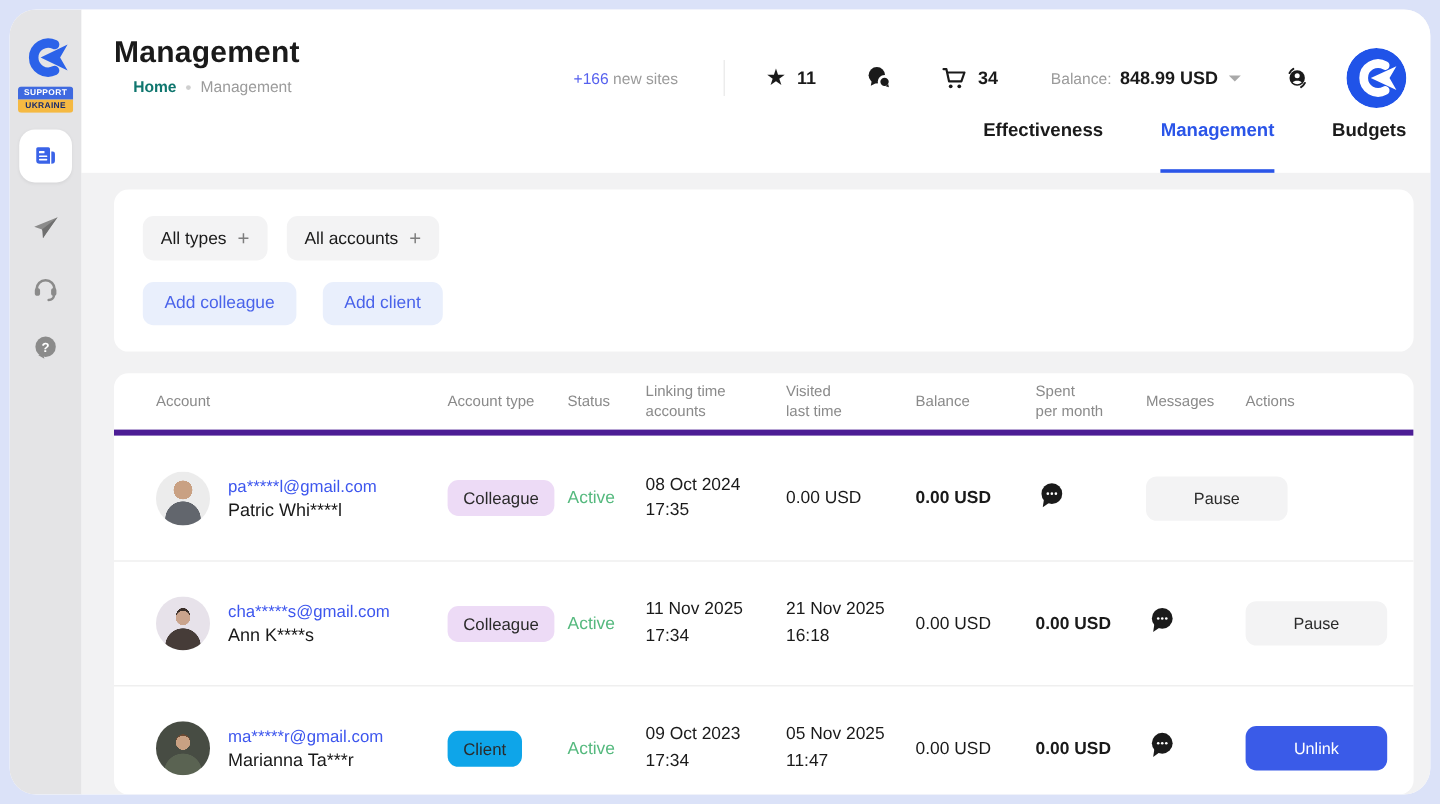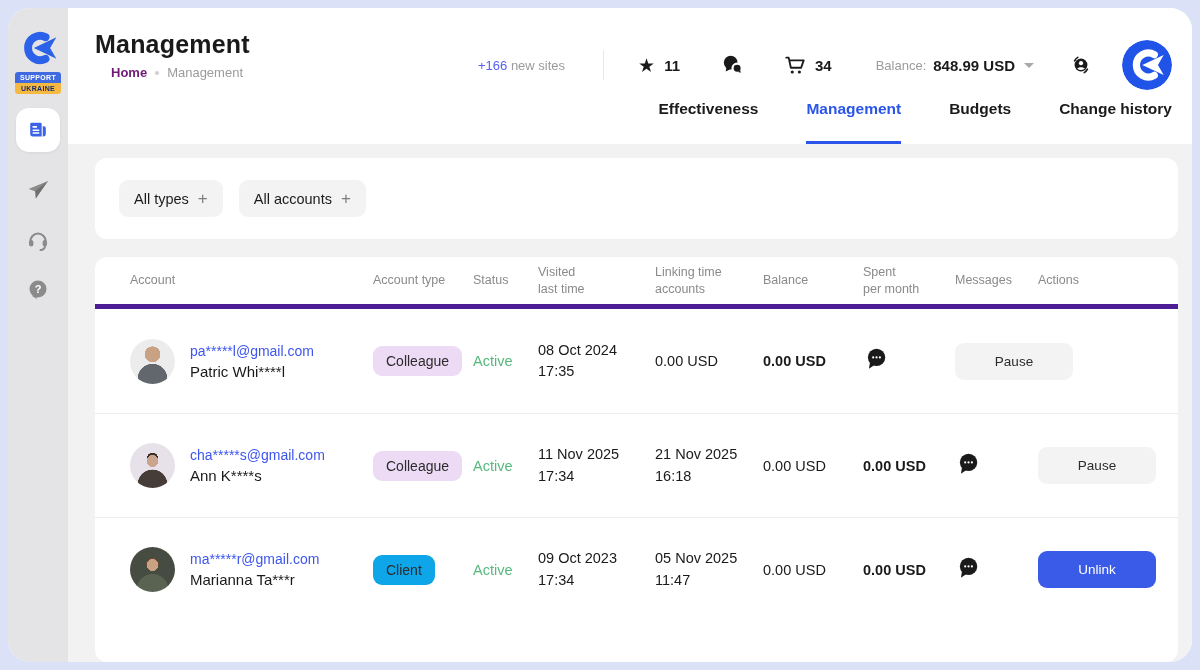--- a/index.html
+++ b/index.html
@@ -32,21 +32,21 @@
     display:flex; align-items:center; justify-content:center;
     box-shadow:0 1px 3px rgba(0,0,0,.06); cursor:pointer;
   }
   .nav-icon { width:24px; height:24px; cursor:pointer; display:block; }
   
   .main { flex:1; display:flex; flex-direction:column; background:#f2f2f3; min-width:0; }
   .white-head { background:#fff; padding:0 20px 0 27px; }
   .topbar { display:flex; align-items:flex-start; justify-content:space-between; padding-top:22px; height:84px; }
   .page-title { font-size:25px; font-weight:700; letter-spacing:.2px; }
   .breadcrumb { margin-top:6px; font-size:13px; display:flex; align-items:center; gap:8px; }
-  .breadcrumb .home { font-weight:700; color:#701a75; cursor:pointer;padding-left:16px; }
+  .breadcrumb .home { font-weight:700; color:#0f766e; cursor:pointer;padding-left:16px; }
   .breadcrumb .dot { width:4px; height:4px; border-radius:50%; background:#cfcfcf; }
   .breadcrumb .current { color:#9b9b9b; }
   .topbar-right { display:flex; align-items:center; padding-top:10px; }
   .new-sites { font-size:13px; color:#9b9b9b; cursor:pointer; white-space:nowrap; }
   .new-sites .count { color:#5560ee; }
   .vdivider { width:1px; height:30px; background:#e8e8e8; margin:0 34px 0 38px; }
   .stat { display:flex; align-items:center; gap:9px; cursor:pointer; }
   .stat-value { font-size:15px; font-weight:700; }
   .star-glyph { font-size:19px; line-height:1; }
   .icon-22 { width:22px; height:22px; display:block; }
@@ -217,52 +217,55 @@
             <path d="M31 14 A 11.5 11.5 0 1 0 31 34" fill="none" stroke="#fff" stroke-width="7" stroke-linecap="round"></path>
             <path d="M40 14.5 L19.5 24 L40 33.5 L34.5 24 Z" fill="#fff"></path>
           </svg>
         </div>
       </div>
 
       <div class="tabs">
         <div class="tab">Effectiveness</div>
         <div class="tab active">Management</div>
         <div class="tab">Budgets</div>
-        <div class="tab">Change history</div>
       </div>
     </div>
 
     <div class="content">
 
       <div class="card filter-card">
         <div class="chip-row">
           <button class="chip">
             <span>All types</span>
             <span class="plus">+</span>
           </button>
           <button class="chip">
             <span>All accounts</span>
             <span class="plus">+</span>
           </button>
         </div>
+        <div class="btn-row">
+          <button class="soft-btn">Add colleague</button>
+          <button class="soft-btn">Add client</button>
+        </div>
       </div>
 
       <div class="card table-card">
 
         <div class="tgrid thead">
           <div class="th">Account</div>
           <div class="th">Account type</div>
           <div class="th">Status</div>
           <div class="th">
+            <span>Linking time</span><br>
+            <span>accounts</span>
+          </div>
+          <div class="th">
             <span>Visited</span><br>
             <span>last time</span>
-          </div>
-          <div class="th">
-            <span>Linking time</span><br>
-            <span>accounts</span>
           </div>
           <div class="th">Balance</div>
           <div class="th">
             <span>Spent</span><br>
             <span>per month</span>
           </div>
           <div class="th">Messages</div>
           <div class="th">Actions</div>
         </div>
 

